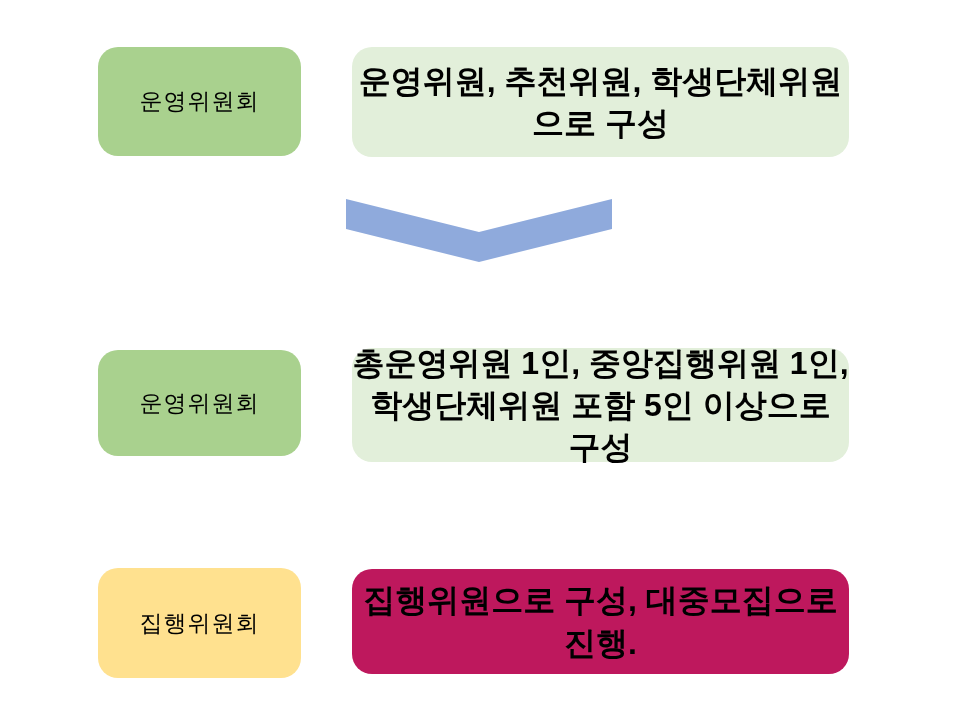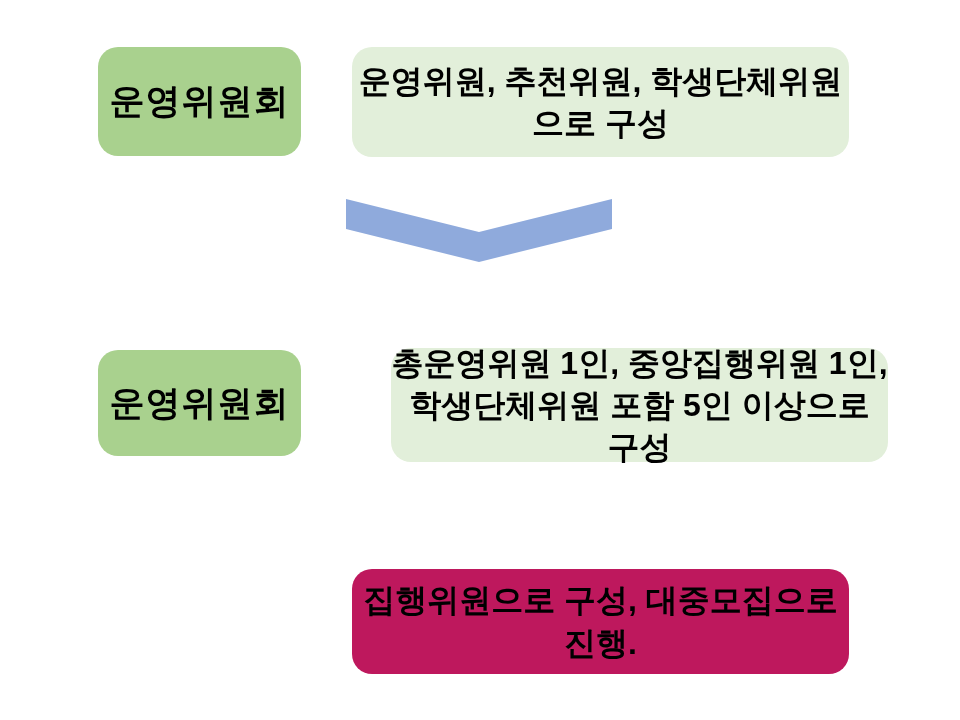--- a/index.html
+++ b/index.html
@@ -20,22 +20,22 @@
     position: absolute;
     left: 98px;
     width: 203px;
     border-radius: 20px;
     display: flex;
     align-items: center;
     justify-content: center;
     box-sizing: border-box;
   }
   .label-text {
-    font-size: 35px;
-    font-weight: bold;
+    font-size: 23px;
+    font-weight: normal;
     letter-spacing: 1px;
     white-space: nowrap;
   }
   .desc-box {
     position: absolute;
     left: 352px;
     width: 497px;
     border-radius: 20px;
     display: flex;
     align-items: center;
@@ -46,21 +46,21 @@
   .desc-text {
     font-size: 32px;
     font-weight: bold;
     line-height: 1.32;
     white-space: pre-line;
   }
   
   .r1-label { top: 47px;  height: 109px; }
   .r1-desc  { top: 47px;  height: 110px; }
   .r2-label { top: 350px; height: 106px; }
-  .r2-desc  { top: 348px; height: 114px; margin-left: 39px; }
+  .r2-desc  { top: 348px; height: 114px; }
   .r3-label { top: 568px; height: 110px; }
   .r3-desc  { top: 569px; height: 105px; }
   .chevron {
     position: absolute;
     left: 346px;
     top: 199px;
     width: 266px;
     height: 63px;
     display: block;
   }
@@ -82,17 +82,20 @@
   </svg>
 
   <div class="label-box r2-label" style="background: rgb(169, 209, 142);">
     <span class="label-text">운영위원회</span>
   </div>
   <div class="desc-box r2-desc" style="background: rgb(226, 239, 218);">
     <span class="desc-text">총운영위원 1인, 중앙집행위원 1인,
 학생단체위원 포함 5인 이상으로 구성</span>
   </div>
 
+  <div class="label-box r3-label" style="background: rgb(255, 225, 143);">
+    <span class="label-text">집행위원회</span>
+  </div>
   <div class="desc-box r3-desc" style="background: #be185d;">
     <span class="desc-text">집행위원으로 구성, 대중모집으로 진행.</span>
   </div>
 
 </div>
 
 </body></html>

